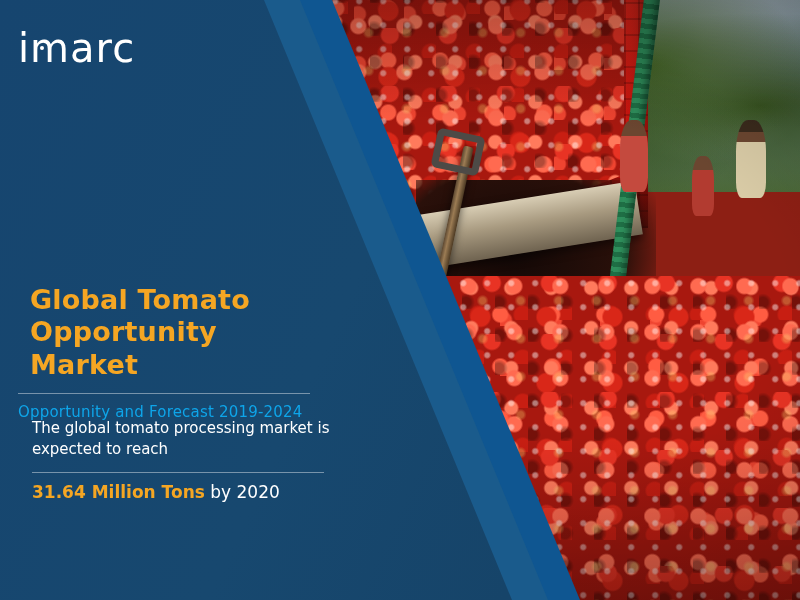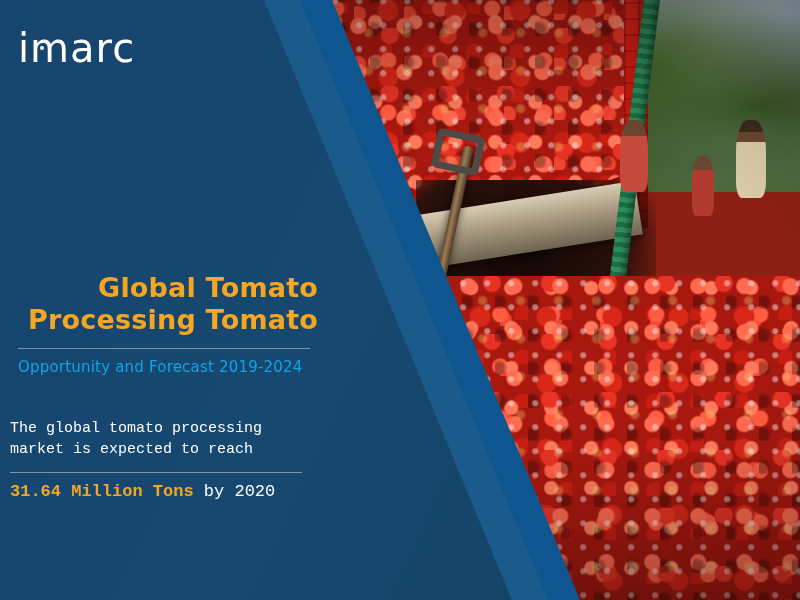--- a/index.html
+++ b/index.html
@@ -214,47 +214,45 @@
     border-radius: 50%;
     background: #ffffff;
   }
   .title-block {
     position: absolute;
     left: 18px;
     top: 272px;
     width: 300px;
   }
   .title {
-    margin: 0;
+    margin: 12px;
     color: #f5a623;
     font-size: 27px;
     font-weight: bold;
     line-height: 1.20;
     letter-spacing: 0.2px;
-    text-align: right;
   }
   .rule {
     height: 1px;
     background: rgba(255,255,255,.42);
     margin: 11px 0 9px 0;
     width: 292px;
   }
   .subtitle {
     margin: 0;
     color: #0ea5e9;
     font-size: 15px;
     font-weight: normal;
     letter-spacing: .2px;
   }
   .stat-block {
     position: absolute;
-    left: 10px;
+    left: 32px;
     top: 418px;
     width: 300px;
-    font-family: Liberation Mono, monospace;
   }
   .stat-lead {
     margin: 0;
     color: #ffffff;
     font-size: 15px;
     line-height: 1.42;
   }
   .stat-line {
     margin: 0;
     font-size: 17px;
@@ -300,21 +298,21 @@
   <div class="content">
 
     <div class="logo">
       <span class="logo-dot"></span>
       <span>imarc</span>
     </div>
 
     <div class="title-block">
       <h1 class="title">
         <span>Global Tomato</span><br>
-        <span>Processing Tomato</span>
+        <span>Opportunity Market</span>
       </h1>
       <div class="rule"></div>
       <p class="subtitle">Opportunity and Forecast 2019-2024</p>
     </div>
 
     <div class="stat-block">
       <p class="stat-lead">The global tomato processing market is expected to reach</p>
       <div class="rule"></div>
       <p class="stat-line">
         <span class="stat-value">31.64 Million Tons</span><span class="stat-suffix"> by 2020</span>

